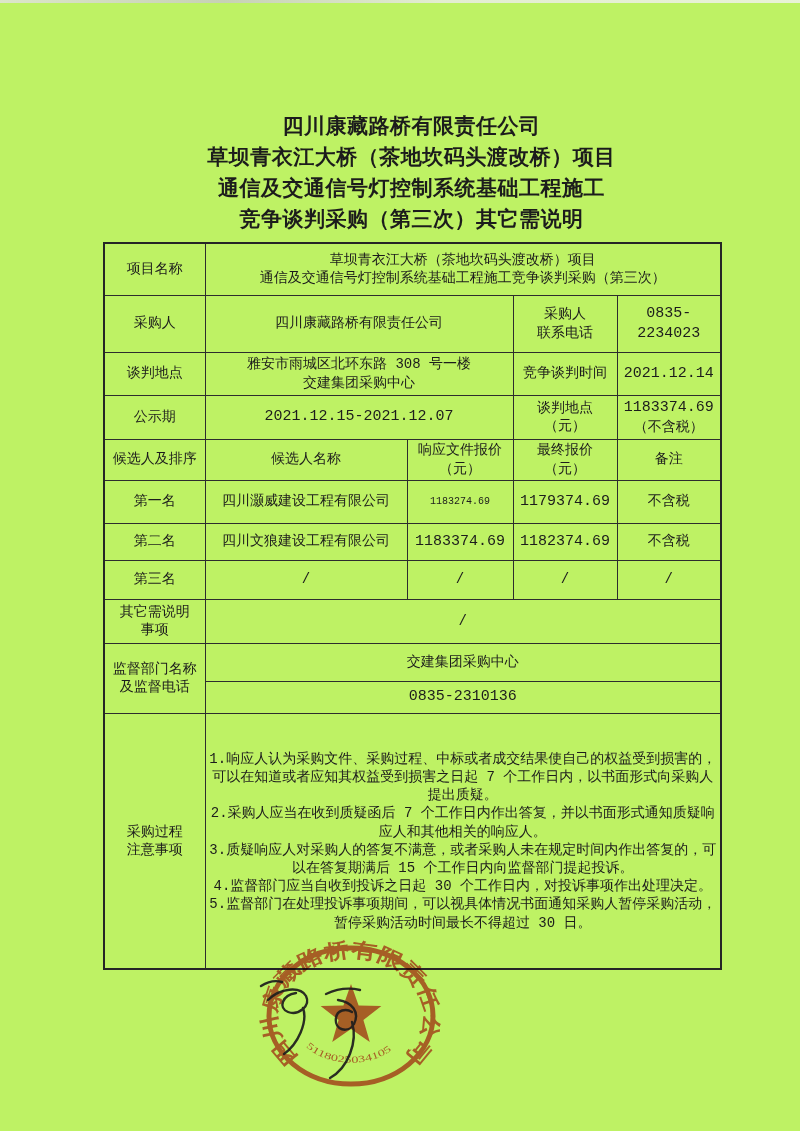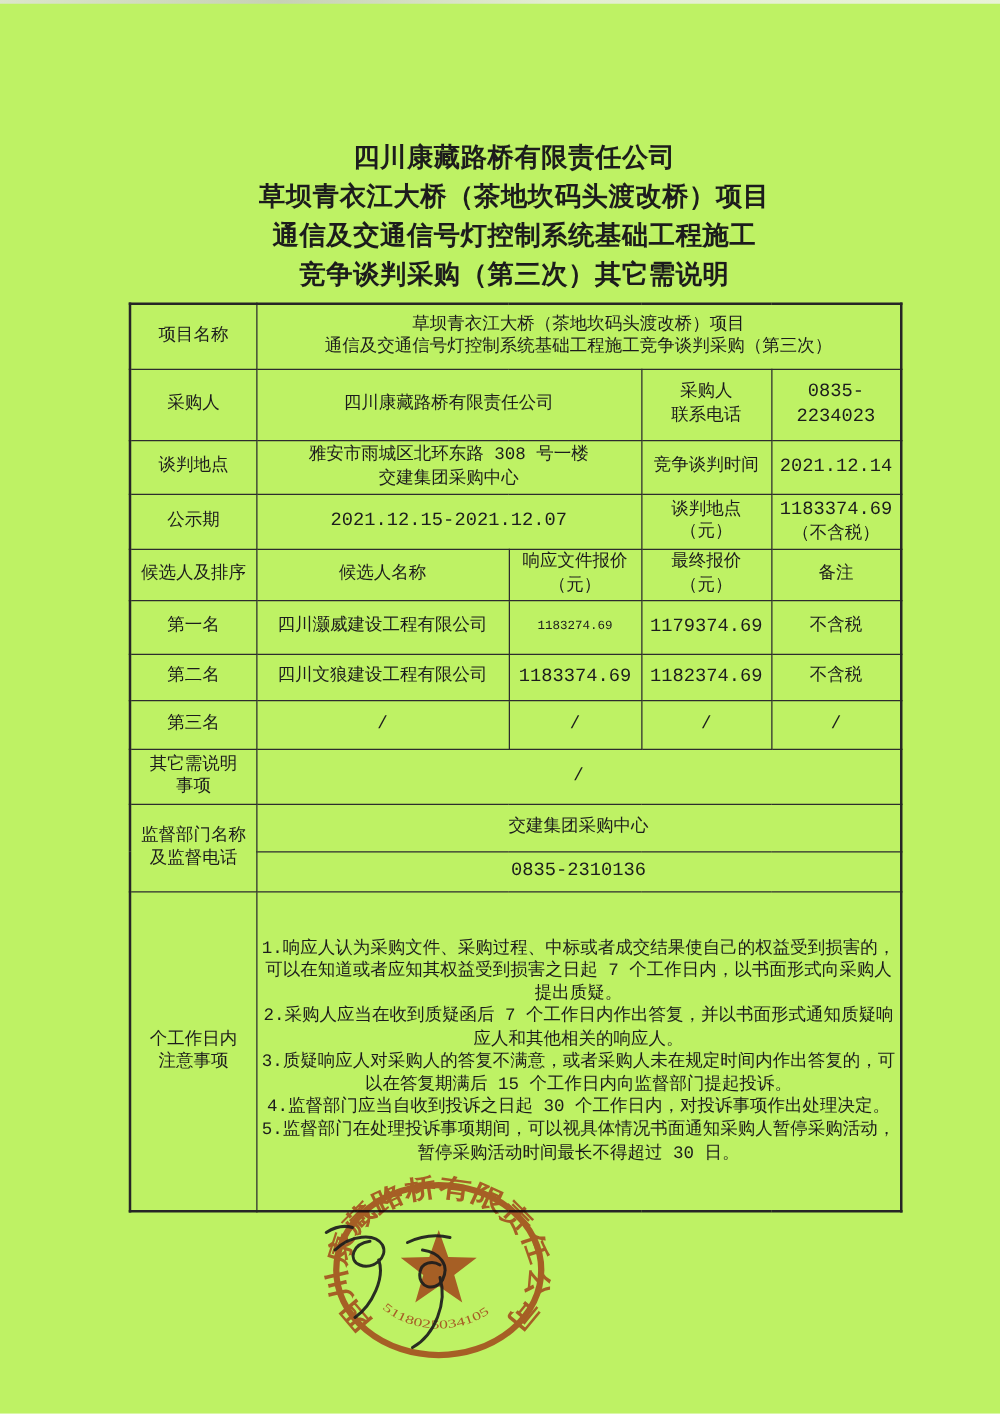--- a/index.html
+++ b/index.html
@@ -142,21 +142,21 @@
         <div>监督部门名称</div>
         <div>及监督电话</div>
       </td>
       <td colspan="4">交建集团采购中心</td>
     </tr>
     <tr style="height:32px">
       <td colspan="4" style="font-size:15px">0835-2310136</td>
     </tr>
     <tr style="height:256px">
       <td>
-        <div>个工作日内</div>
+        <div>采购过程</div>
         <div>注意事项</div>
       </td>
       <td colspan="4" class="obj-cell">
         <p>1.响应人认为采购文件、采购过程、中标或者成交结果使自己的权益受到损害的，可以在知道或者应知其权益受到损害之日起 7 个工作日内，以书面形式向采购人提出质疑。</p>
         <p>2.采购人应当在收到质疑函后 7 个工作日内作出答复，并以书面形式通知质疑响应人和其他相关的响应人。</p>
         <p>3.质疑响应人对采购人的答复不满意，或者采购人未在规定时间内作出答复的，可以在答复期满后 15 个工作日内向监督部门提起投诉。</p>
         <p>4.监督部门应当自收到投诉之日起 30 个工作日内，对投诉事项作出处理决定。</p>
         <p>5.监督部门在处理投诉事项期间，可以视具体情况书面通知采购人暂停采购活动，暂停采购活动时间最长不得超过 30 日。</p>
       </td>
     </tr>

